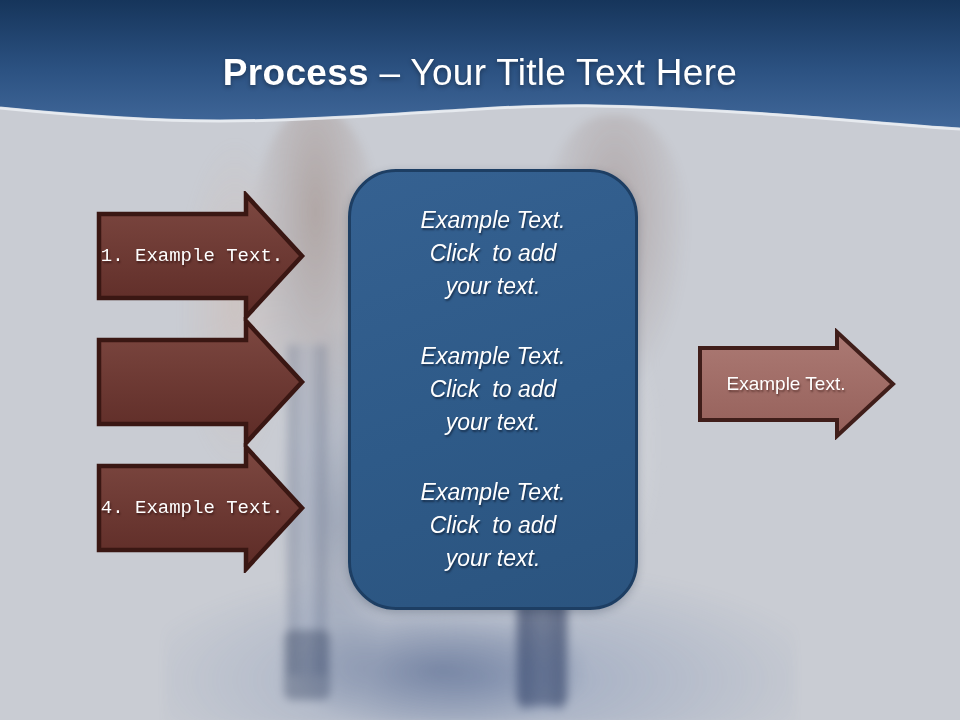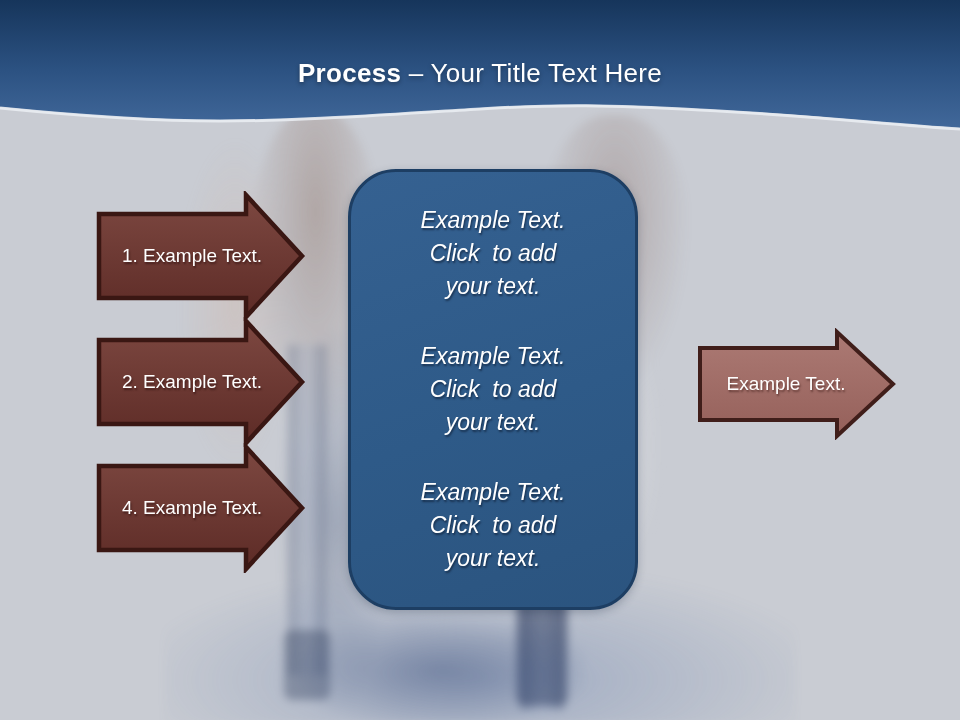--- a/index.html
+++ b/index.html
@@ -41,31 +41,31 @@
 
   
   .header-svg { position: absolute; top: 0; left: 0; display: block; }
 
   .slide-title {
     position: absolute;
     top: 53px; left: 0;
     width: 960px;
     text-align: center;
     color: #ffffff;
-    font-size: 26px;
+    font-size: 37px;
     line-height: 40px;
     letter-spacing: 0.3px;
     text-shadow: 0 2px 4px rgba(0,0,0,0.35);
     white-space: pre-wrap;
   }
   .title-emphasis { font-weight: 700; }
   .title-rest { font-weight: 400; }
 
   
-  .step-arrow { position: absolute; width: 210px; height: 130px; }
+  .step-arrow { position: absolute; width: 210px; height: 130px; font-family: Liberation Mono, monospace; }
   .step-arrow svg { position: absolute; inset: 0; }
   .step-arrow-label {
     position: absolute;
     left: 6px; top: 0;
     width: 180px; height: 130px;
     display: flex; align-items: center; justify-content: center;
     color: #ffffff;
     font-size: 19px;
     text-shadow: 1px 2px 2px rgba(35,10,10,0.55);
     white-space: nowrap;
@@ -162,21 +162,20 @@
     <svg viewBox="0 0 210 130">
       <polygon points="3,23 150,23 150,4 206,65 150,126 150,107 3,107" fill="url(#stepGrad)" stroke="#3a1713" stroke-width="4.5" stroke-linejoin="miter"></polygon>
     </svg>
     <div class="step-arrow-label">1. Example Text.</div>
   </div>
 
   <div class="step-arrow step-2">
     <svg viewBox="0 0 210 130">
       <polygon points="3,23 150,23 150,4 206,65 150,126 150,107 3,107" fill="url(#stepGrad)" stroke="#3a1713" stroke-width="4.5" stroke-linejoin="miter"></polygon>
     </svg>
-    <div class="step-arrow-label">2. Example Text.</div>
   </div>
 
   <div class="step-arrow step-3">
     <svg viewBox="0 0 210 130">
       <polygon points="3,23 150,23 150,4 206,65 150,126 150,107 3,107" fill="url(#stepGrad)" stroke="#3a1713" stroke-width="4.5" stroke-linejoin="miter"></polygon>
     </svg>
     <div class="step-arrow-label">4. Example Text.</div>
   </div>
 
   <div class="detail-box">

